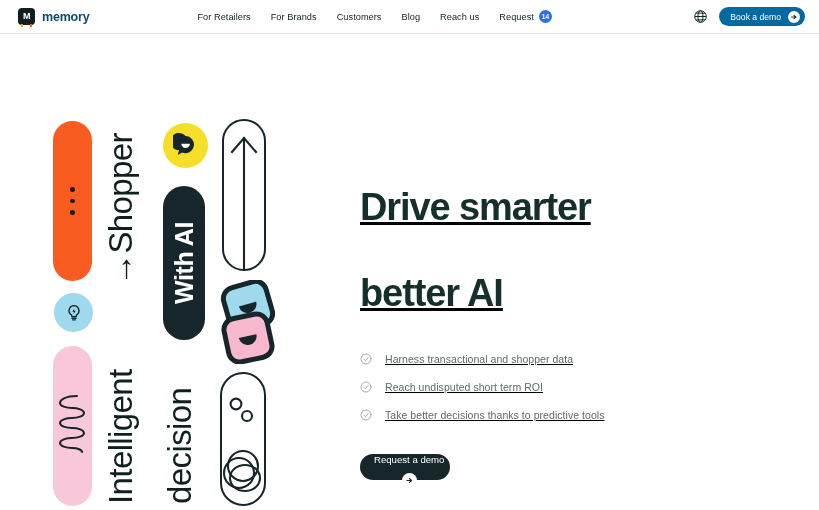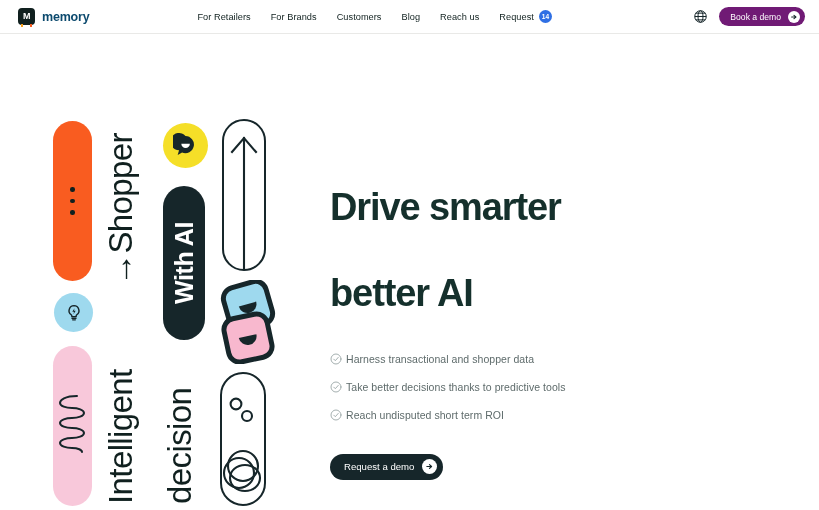--- a/index.html
+++ b/index.html
@@ -61,21 +61,21 @@
     width: 13px; height: 13px; border-radius: 50%;
     display: flex; align-items: center; justify-content: center;
   }
 
   .header-right {
     position: absolute; right: 14px; top: 0; height: 100%;
     display: flex; align-items: center; gap: 11px;
   }
   .globe { width: 15px; height: 15px; cursor: pointer; }
   .btn-demo {
-    background: #701a75; color: #fff;
+    background: #0369a1; color: #fff;
     border-radius: 20px;
     height: 19px;
     padding: 0 5px 0 11px;
     display: flex; align-items: center; gap: 7px;
     font-size: 8.6px; font-weight: 500;
     cursor: pointer; border: none;
     font-family: "Liberation Sans", sans-serif;
   }
   .arrow-circle {
     width: 12px; height: 12px; border-radius: 50%;
@@ -190,50 +190,52 @@
     left: 220px; top: 338px;
     width: 46px; height: 134px;
     border: 2.2px solid #16262a;
     border-radius: 23px;
     overflow: hidden;
   }
 
   
   .content {
     position: absolute;
-    left: 330px; top: 0;
+    left: 360px; top: 0;
     width: 420px;
+    text-decoration: underline;
   }
   .headline {
     margin-top: 152px;
     font-size: 38px;
     line-height: 1.13;
     font-weight: 700;
     color: #15302c;
     letter-spacing: -1.1px;
   }
   .bullets { margin-top: 38px; display: flex; flex-direction: column; gap: 16px; }
   .bullet {
-    display: flex; align-items: center; gap: 4px;
+    display: flex; align-items: center; gap: 13px;
     font-size: 10.5px;
     color: #5e6b6b;
     letter-spacing: 0.05px;
   }
   .check { width: 12px; height: 12px; flex-shrink: 0; }
 
   .btn-request {
     margin-top: 33px;
     background: #16262a; color: #fff;
     border-radius: 20px;
     height: 26px;
     padding: 0 6px 0 14px;
     display: inline-flex; align-items: center; gap: 8px;
     font-size: 9.6px; font-weight: 500;
     border: none; cursor: pointer;
     font-family: "Liberation Sans", sans-serif;
+    flex-direction: column;
   }
   .arrow-circle-lg {
     width: 15px; height: 15px; border-radius: 50%;
     background: #ffffff;
     display: flex; align-items: center; justify-content: center;
     flex-shrink: 0;
   }
 </style>
 </head>
 <body>
@@ -376,28 +378,28 @@
           <circle cx="12" cy="12" r="10"></circle>
           <polyline points="7.5,12.3 10.6,15.4 16.5,8.8"></polyline>
         </svg>
         <span>Harness transactional and shopper data</span>
       </div>
       <div class="bullet">
         <svg class="check" viewBox="0 0 24 24" fill="none" stroke="#9AA6A6" stroke-width="1.8" stroke-linecap="round" stroke-linejoin="round">
           <circle cx="12" cy="12" r="10"></circle>
           <polyline points="7.5,12.3 10.6,15.4 16.5,8.8"></polyline>
         </svg>
-        <span>Take better decisions thanks to predictive tools</span>
+        <span>Reach undisputed short term ROI</span>
       </div>
       <div class="bullet">
         <svg class="check" viewBox="0 0 24 24" fill="none" stroke="#9AA6A6" stroke-width="1.8" stroke-linecap="round" stroke-linejoin="round">
           <circle cx="12" cy="12" r="10"></circle>
           <polyline points="7.5,12.3 10.6,15.4 16.5,8.8"></polyline>
         </svg>
-        <span>Reach undisputed short term ROI</span>
+        <span>Take better decisions thanks to predictive tools</span>
       </div>
     </div>
 
     <button class="btn-request">
       <span>Request a demo</span>
       <span class="arrow-circle-lg">
         <svg width="9" height="9" viewBox="0 0 24 24" fill="none" stroke="#16262A" stroke-width="3.2" stroke-linecap="round" stroke-linejoin="round">
           <line x1="5" y1="12" x2="17" y2="12"></line>
           <polyline points="12,7 17.5,12 12,17"></polyline>
         </svg>

